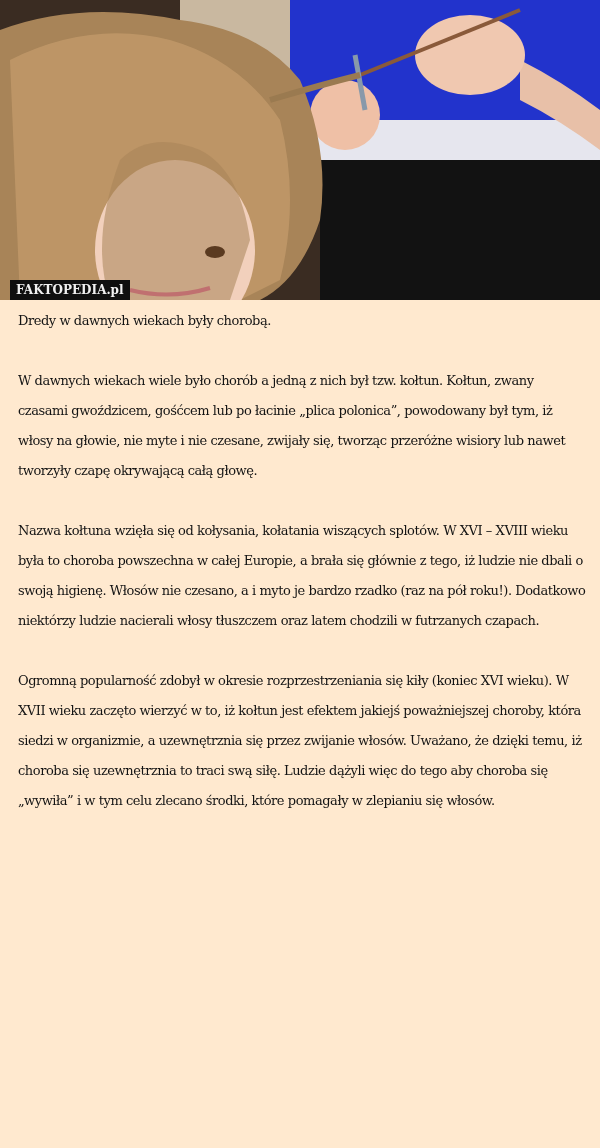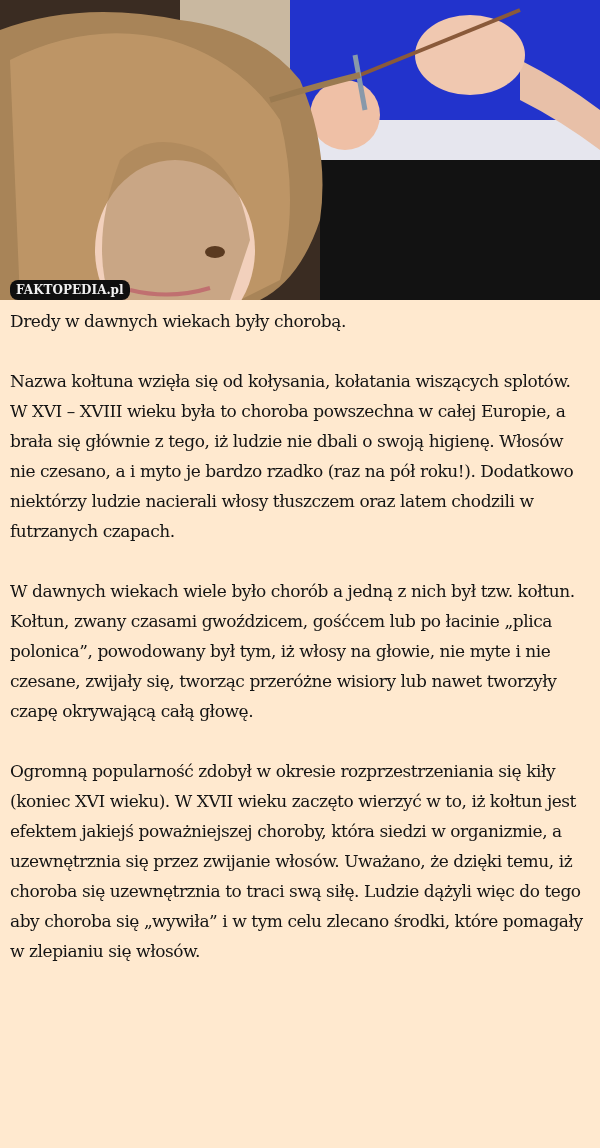--- a/index.html
+++ b/index.html
@@ -11,25 +11,25 @@
   }
   .photo {
     position: relative; width: 600px; height: 300px; overflow: hidden;
     background: linear-gradient(90deg, #2a2018 0%, #4a3520 10%, #8a6a48 30%, #b08a60 45%, #6a5a50 55%, #2a2a2a 75%, #111 100%);
   }
   .photo svg { position: absolute; left: 0; top: 0; }
   .watermark {
     position: absolute; left: 10px; top: 280px; height: 20px;
     background: #0f0f0f; color: #f0f0f0;
     font-family: "DejaVu Serif", serif; font-size: 12px; font-weight: bold;
-    line-height: 20px; padding: 0 6px; letter-spacing: 0; border-radius: 8px;
+    line-height: 20px; padding: 0 6px; letter-spacing: 0;
   }
   .article {
-    padding: 6px 14px 0 10px;
-    font-size: 17px; line-height: 30px;
+    padding: 6px 14px 0 18px;
+    font-size: 13px; line-height: 30px;
     letter-spacing: -0.45px;
   }
   .article p { margin: 0 0 30px 0; }
   .article p.title { margin-bottom: 30px; }
 </style>
 </head>
 <body>
 
 <div class="photo">
   <svg width="600" height="300" viewBox="0 0 600 300">
@@ -57,16 +57,16 @@
     <ellipse cx="215" cy="252" rx="10" ry="6" fill="#5a3a20"></ellipse>
     <path d="M130 290 Q170 300 210 288" stroke="#c07070" stroke-width="4" fill="none"></path>
 
     <path d="M270 100 Q320 85 360 75" stroke="#9a7a50" stroke-width="6" fill="none"></path>
   </svg>
   <div class="watermark">FAKTOPEDIA.pl</div>
 </div>
 
 <div class="article">
   <p class="title">Dredy w dawnych wiekach były chorobą.</p>
+  <p>W dawnych wiekach wiele było chorób a jedną z nich był tzw. kołtun. Kołtun, zwany czasami gwoździcem, gośćcem lub po łacinie „plica polonica”, powodowany był tym, iż włosy na głowie, nie myte i nie czesane, zwijały się, tworząc przeróżne wisiory lub nawet tworzyły czapę okrywającą całą głowę.</p>
   <p>Nazwa kołtuna wzięła się od kołysania, kołatania wiszących splotów. W XVI – XVIII wieku była to choroba powszechna w całej Europie, a brała się głównie z tego, iż ludzie nie dbali o swoją higienę. Włosów nie czesano, a i myto je bardzo rzadko (raz na pół roku!). Dodatkowo niektórzy ludzie nacierali włosy tłuszczem oraz latem chodzili w futrzanych czapach.</p>
-  <p>W dawnych wiekach wiele było chorób a jedną z nich był tzw. kołtun. Kołtun, zwany czasami gwoździcem, gośćcem lub po łacinie „plica polonica”, powodowany był tym, iż włosy na głowie, nie myte i nie czesane, zwijały się, tworząc przeróżne wisiory lub nawet tworzyły czapę okrywającą całą głowę.</p>
   <p>Ogromną popularność zdobył w okresie rozprzestrzeniania się kiły (koniec XVI wieku). W XVII wieku zaczęto wierzyć w to, iż kołtun jest efektem jakiejś poważniejszej choroby, która siedzi w organizmie, a uzewnętrznia się przez zwijanie włosów. Uważano, że dzięki temu, iż choroba się uzewnętrznia to traci swą siłę. Ludzie dążyli więc do tego aby choroba się „wywiła” i w tym celu zlecano środki, które pomagały w zlepianiu się włosów.</p>
 </div>
 
 </body></html>

